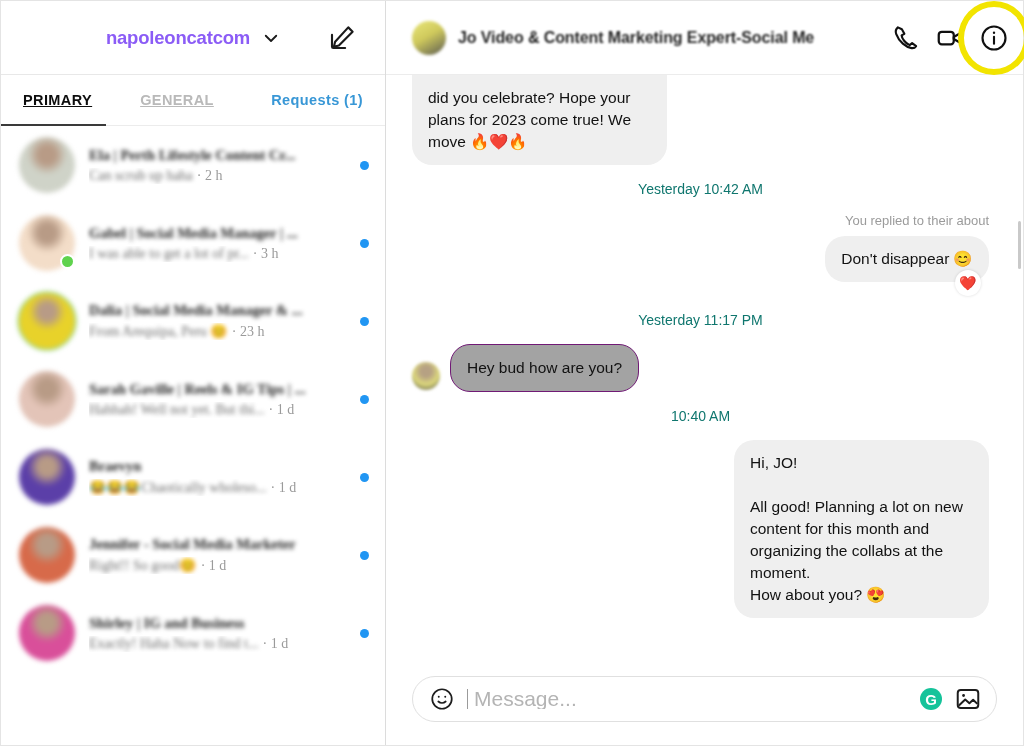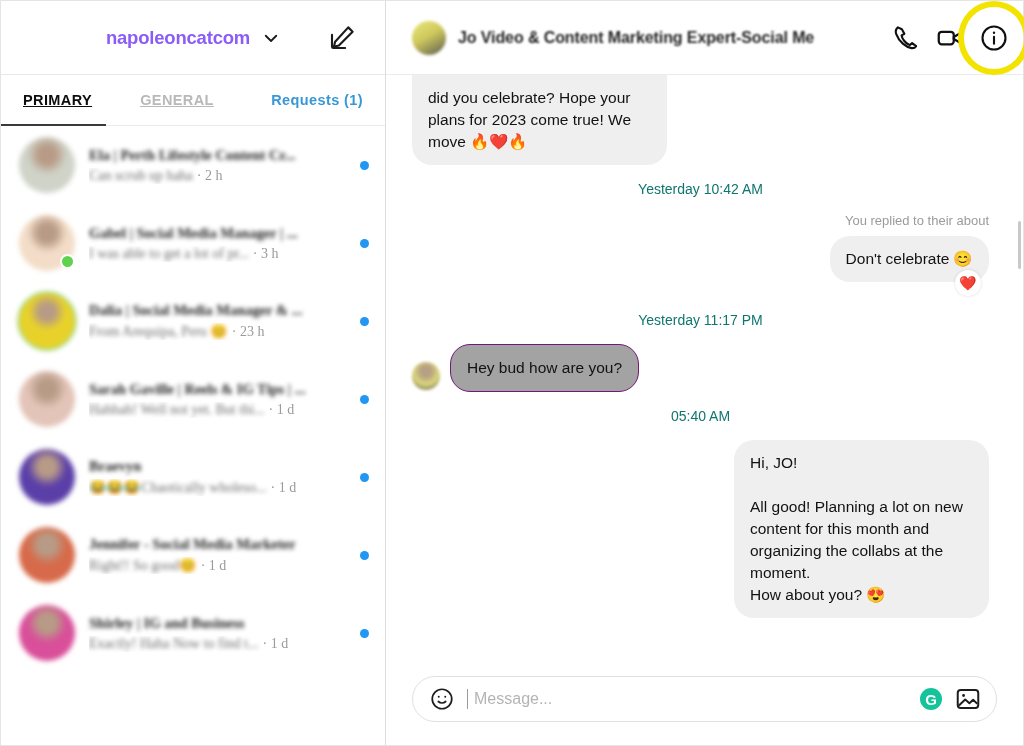--- a/index.html
+++ b/index.html
@@ -326,21 +326,21 @@
     align-items: center;
     padding: 0 14px 0 16px;
     gap: 12px;
     background: #fff;
   }
   .emoji-btn { width: 26px; height: 26px; cursor: pointer; flex: 0 0 26px; }
   .msg-input {
     flex: 1 1 auto;
     border: none;
     outline: none;
-    font-size: 16px;
+    font-size: 21px;
     font-family: "Liberation Sans", sans-serif;
     color: #b91c1c;
     background: transparent;
     border-left: 1.5px solid #9b9b9b;
     padding-left: 6px;
     height: 20px;
   }
   .msg-input::placeholder { color: #b4b4b4; }
   .grammarly {
     width: 22px; height: 22px;
@@ -517,32 +517,32 @@
       <div class="msg-scroll" id="msg-scroll">
           <div class="row in">
             <div class="out-col">
               <div class="bubble grey clipped">did you celebrate? Hope your plans for 2023 come true! We move 🔥❤️🔥</div>
             </div>
           </div>
           <div class="sep">Yesterday 10:42 AM</div>
           <div class="meta-right">You replied to their about</div>
           <div class="row out">
             <div class="out-col">
-              <div class="bubble grey">Don't celebrate 😊</div>
+              <div class="bubble grey">Don't disappear 😊</div>
               <div class="reaction">❤️</div>
             </div>
           </div>
           <div class="sep">Yesterday 11:17 PM</div>
           <div class="row in">
             <div class="msg-avatar" style="background: radial-gradient(circle at 50% 34%, rgb(182, 161, 131) 0px, rgb(182, 161, 131) 22%, rgb(220, 215, 124) 55%, rgb(77, 77, 70) 100%);"></div>
             <div class="out-col">
               <div class="bubble white">Hey bud how are you?</div>
             </div>
           </div>
-          <div class="sep">05:40 AM</div>
+          <div class="sep">10:40 AM</div>
           <div class="row out">
             <div class="out-col">
               <div class="bubble grey">Hi, JO!
 
 All good! Planning a lot on new content for this month and organizing the collabs at the moment.
 How about you? 😍</div>
             </div>
           </div>
         </div>
       <div class="scrollbar"></div>

